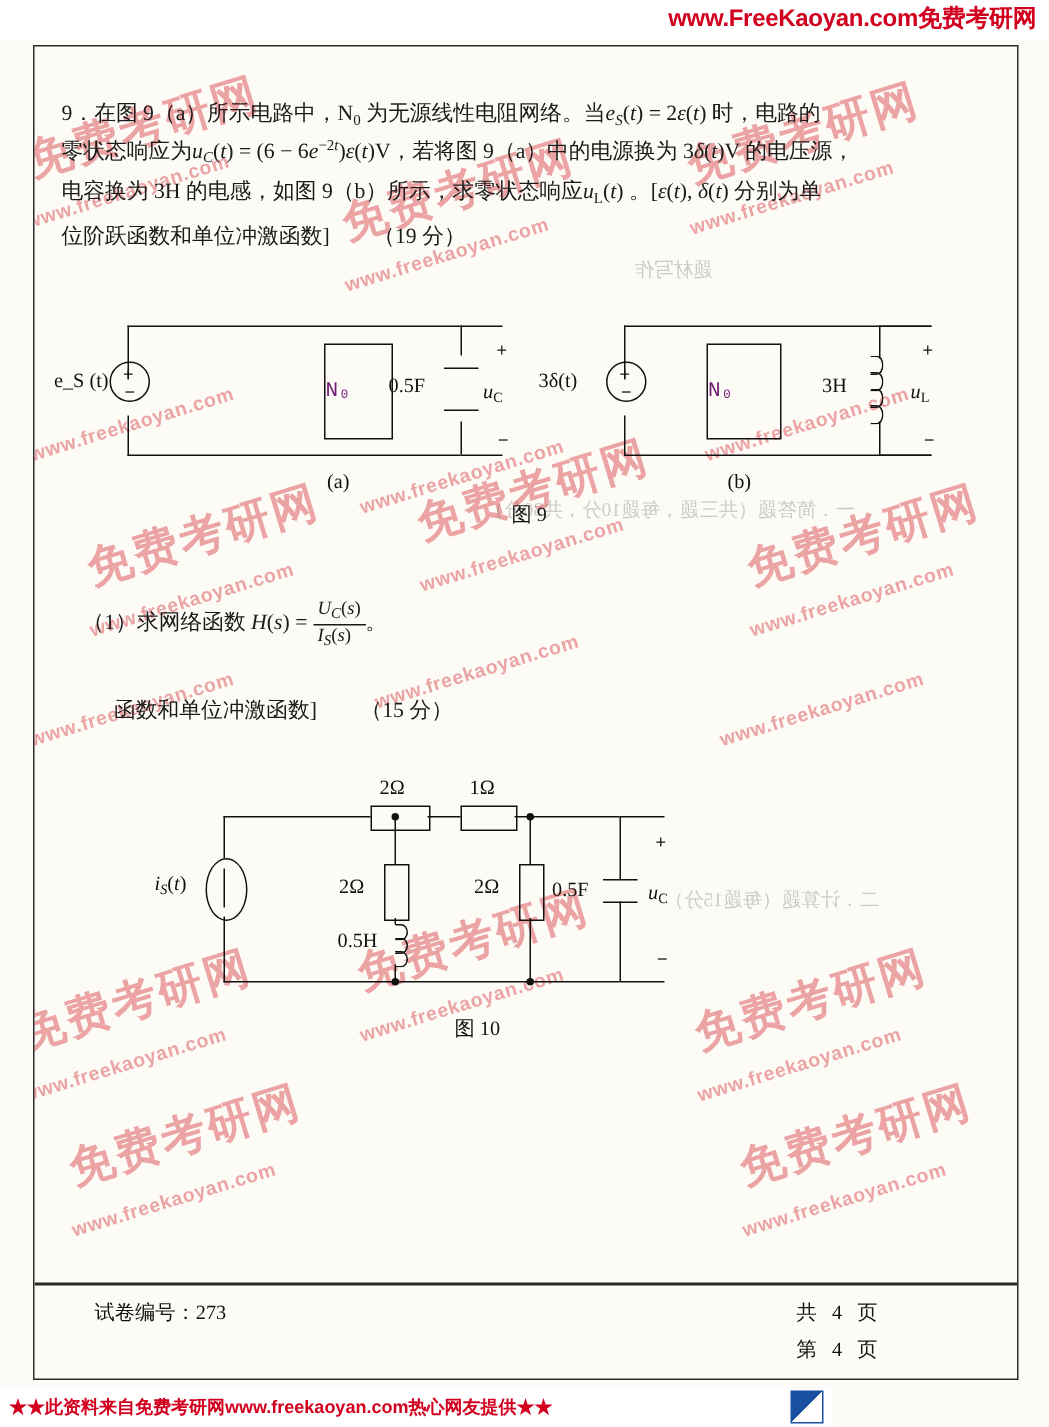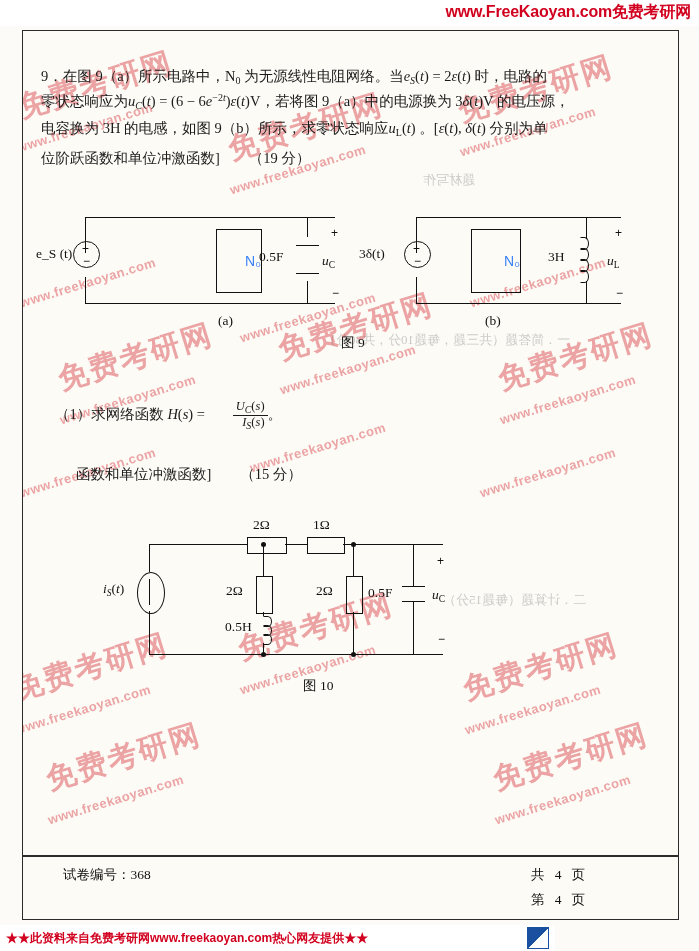--- a/index.html
+++ b/index.html
@@ -68,38 +68,38 @@
     font-family:"Liberation Serif", serif;
     font-size:14.5px;color:#1a1a1a;
     line-height:30px;
     white-space:nowrap;
   }
   .q i{font-family:"Liberation Serif", serif;font-style:italic;}
   .sub{font-size:10px;vertical-align:-3px;}
   .sup{font-size:10px;vertical-align:5px;}
   .frac{
     display:inline-block;vertical-align:middle;
-    text-align:right;line-height:1.05;font-size:12.5px;margin-left:24px;
+    text-align:left;line-height:1.05;font-size:12.5px;
   }
   .frac .n{display:block;border-bottom:1px solid #1a1a1a;padding:0 3px;}
   .frac .d{display:block;padding:0 3px;}
 
   .figlabel{
     position:absolute;font-family:"Liberation Serif", serif;
     font-size:13.5px;color:#111;
   }
 
   
   .ln{position:absolute;background:#111;}
   .hl{height:1.4px;}
   .vl{width:1.4px;}
   .box{
     position:absolute;border:1.4px solid #111;background:transparent;
-    display:flex;align-items:center;justify-content:flex-end;
-    font-family:Liberation Sans, sans-serif;font-size:14px;color:#3b82f6;
+    display:flex;align-items:center;justify-content:flex-start;
+    font-family:Liberation Mono, monospace;font-size:14px;color:#701a75;
   }
   .srccirc{
     position:absolute;border:1.4px solid #111;border-radius:50%;
     background:transparent;
   }
   .plus,.minus{
     position:absolute;font-family:"Liberation Sans", sans-serif;
     font-size:12px;color:#111;line-height:1;
   }
   .lbl{
@@ -310,21 +310,21 @@
       <div class="ln" style="left:238px;top:511px;width:5px;height:5px;border-radius:50%;"></div>
       <div class="ln" style="left:328px;top:511px;width:5px;height:5px;border-radius:50%;"></div>
       <div class="ln" style="left:238px;top:621px;width:5px;height:5px;border-radius:50%;"></div>
       <div class="ln" style="left:328px;top:621px;width:5px;height:5px;border-radius:50%;"></div>
     </div>
 
     <div class="figlabel" style="left:280px;top:646px;">图 10</div>
 
     <div class="footer-line" style="top:824px;"></div>
     <div class="foot" style="left:40px;top:835px;">
-      <span>试卷编号：</span><span>368</span>
+      <span>试卷编号：</span><span>273</span>
     </div>
     <div class="foot" style="left:508px;top:835px;">
       <span>共</span>
       &nbsp;&nbsp;<span>4</span>&nbsp;&nbsp;
       <span>页</span>
     </div>
     <div class="foot" style="left:508px;top:860px;">
       <span>第</span>
       &nbsp;&nbsp;<span>4</span>&nbsp;&nbsp;
       <span>页</span>

